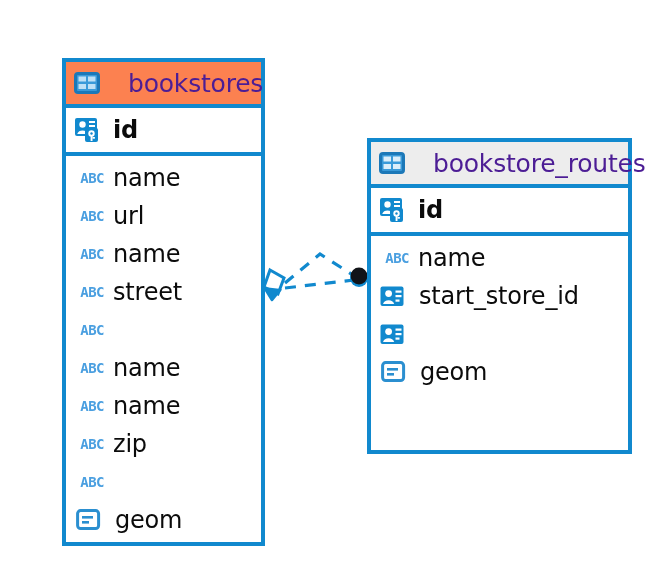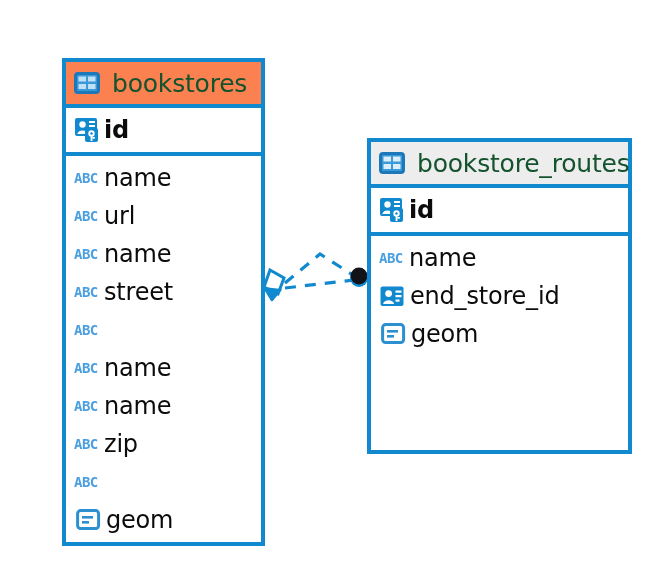--- a/index.html
+++ b/index.html
@@ -33,22 +33,22 @@
     align-items: center;
     box-sizing: border-box;
     height: 46px;
     padding-left: 8px;
     border-bottom: 4px solid #1189ce;
   }
   .entity-header.orange { background: #fc8150; }
   .entity-header.gray   { background: #ededed; }
   .entity-title {
     font-size: 25px;
-    color: #14532d;
-    margin-left: 12px;
+    color: #4c1d95;
+    margin-left: 28px;
     letter-spacing: -0.2px;
     white-space: nowrap;
   }
 
   .pk-block {
     box-sizing: border-box;
     border-bottom: 4px solid #1189ce;
   }
   .field-list {
     padding: 3px 0 4px 0;
@@ -57,21 +57,21 @@
   .field {
     display: flex;
     align-items: center;
     height: 38px;
     padding-left: 8px;
     box-sizing: border-box;
   }
   .field-label {
     font-size: 24px;
     color: #0b0b0b;
-    margin-left: 0;
+    margin-left: 9px;
     white-space: nowrap;
     letter-spacing: -0.2px;
   }
   .field-label.pk {
     font-weight: bold;
   }
   .field.pk-row { height: 44px; }
 
   
   .ico {
@@ -83,20 +83,21 @@
 
   .abc-ico {
     flex: 0 0 auto;
     font-family: "DejaVu Sans Mono", "Liberation Mono", monospace;
     font-size: 14px;
     font-weight: bold;
     color: #4a9fe0;
     letter-spacing: -0.5px;
     width: 30px;
     line-height: 1;
+    text-align: right;
   }
 
   
   #connector {
     position: absolute;
     left: 0;
     top: 0;
     width: 654px;
     height: 570px;
     pointer-events: none;
@@ -255,33 +256,45 @@
       </div>
     </div>
 
     <div class="field-list">
 
       <div class="field">
         <span class="abc-ico">ABC</span>
         <span class="field-label">name</span>
       </div>
 
-
       <div class="field">
         <span class="ico" style="width:30px;padding-left:1px;">
           <svg width="25" height="21" viewBox="0 0 25 21">
             <rect x="0.5" y="0.5" width="23" height="19.5" rx="2" fill="#1189ce"></rect>
             <circle cx="8.6" cy="7.6" r="3.4" fill="#ffffff"></circle>
             <path d="M 3 18 a 5.9 5.3 0 0 1 11.2 0 z" fill="#ffffff"></path>
             <rect x="15.5" y="4.5" width="6" height="2.2" fill="#ffffff"></rect>
             <rect x="15.5" y="9" width="6" height="2.2" fill="#ffffff"></rect>
             <rect x="15.5" y="13.5" width="4" height="2.2" fill="#ffffff"></rect>
           </svg>
         </span>
-        <span class="field-label">end_store_id</span>
+        <span class="field-label">start_store_id</span>
+      </div>
+
+      <div class="field">
+        <span class="ico" style="width:30px;padding-left:1px;">
+          <svg width="25" height="21" viewBox="0 0 25 21">
+            <rect x="0.5" y="0.5" width="23" height="19.5" rx="2" fill="#1189ce"></rect>
+            <circle cx="8.6" cy="7.6" r="3.4" fill="#ffffff"></circle>
+            <path d="M 3 18 a 5.9 5.3 0 0 1 11.2 0 z" fill="#ffffff"></path>
+            <rect x="15.5" y="4.5" width="6" height="2.2" fill="#ffffff"></rect>
+            <rect x="15.5" y="9" width="6" height="2.2" fill="#ffffff"></rect>
+            <rect x="15.5" y="13.5" width="4" height="2.2" fill="#ffffff"></rect>
+          </svg>
+        </span>
       </div>
 
       <div class="field">
         <span class="ico" style="width:30px;padding-left:2px;">
           <svg width="25" height="22" viewBox="0 0 25 22">
             <rect x="1.6" y="1.6" width="21" height="18" rx="3" fill="#ffffff" stroke="#2b8fd0" stroke-width="3"></rect>
             <rect x="6" y="7" width="11" height="2.6" fill="#2b8fd0"></rect>
             <rect x="6" y="12" width="7" height="2.6" fill="#2b8fd0"></rect>
           </svg>
         </span>

